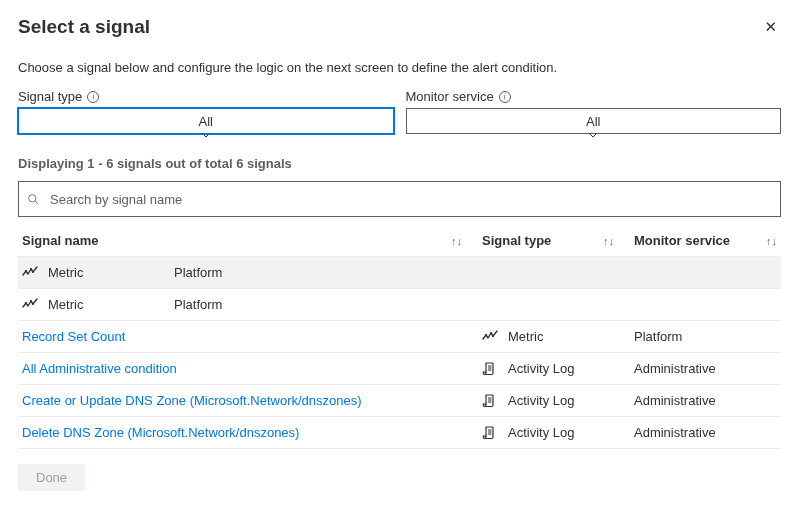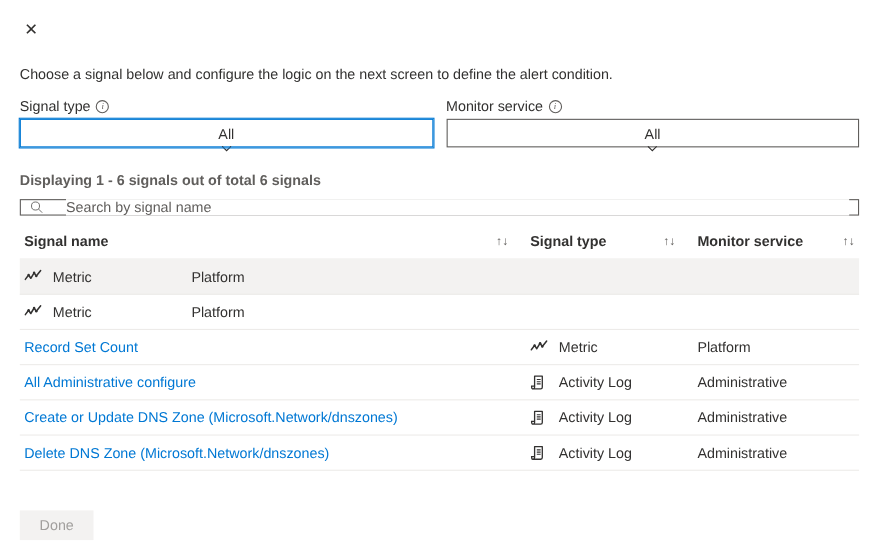--- a/index.html
+++ b/index.html
@@ -92,22 +92,22 @@
       color: #605e5c;
       margin-bottom: 10px;
     }
     .search-box {
       width: 100%;
       border: 1px solid #605e5c;
       padding: 5px 8px;
       font-size: 13px;
       display: flex;
       align-items: center;
-      gap: 20px;
-      height: 15px;
+      gap: 10px;
+      height: 36px;
       margin-bottom: 8px;
     }
     .search-icon {
       color: #605e5c;
       font-size: 13px;
     }
     .search-input {
       border: none;
       outline: none;
       flex: 1;
@@ -182,20 +182,21 @@
       font-size: 13px;
       cursor: not-allowed;
       text-align: center;
     }
     svg { display: block; }
   </style>
 </head>
 <body>
 
 <div class="header-row">
+  <div class="title">Select a signal</div>
   <div class="close-x">✕</div>
 </div>
 
 <div class="description">Choose a signal below and configure the logic on the next screen to define the alert condition.</div>
 
 <div class="dropdown-row">
   <div class="dropdown-group">
     <div class="dropdown-label">
       <span>Signal type</span>
       <span class="info-icon">i</span>
@@ -299,21 +300,21 @@
             </svg>
           </span>
           <span class="cell-text">Metric</span>
         </div>
         <div class="col-service">
           <span class="cell-text">Platform</span>
         </div>
       </div>
       <div class="trow">
         <div class="col-name">
-          <span class="signal-link">All Administrative configure</span>
+          <span class="signal-link">All Administrative condition</span>
         </div>
         <div class="col-type">
           <span class="type-icon">
             <svg width="16" height="16" viewBox="0 0 16 16">
               <path d="M4 2 h7 v10 q0 1.5 -1.5 1.5 h-7 q1.5 0 1.5 -1.5 v-10 z" stroke="#323130" stroke-width="1.2" fill="none" stroke-linejoin="round"></path>
               <path d="M2.5 13.5 q-1.2 0 -1.2 -1.4 v-1 h3" stroke="#323130" stroke-width="1.2" fill="none"></path>
               <line x1="6" y1="5" x2="9.5" y2="5" stroke="#323130" stroke-width="1"></line>
               <line x1="6" y1="7" x2="9.5" y2="7" stroke="#323130" stroke-width="1"></line>
               <line x1="6" y1="9" x2="9.5" y2="9" stroke="#323130" stroke-width="1"></line>
             </svg>

